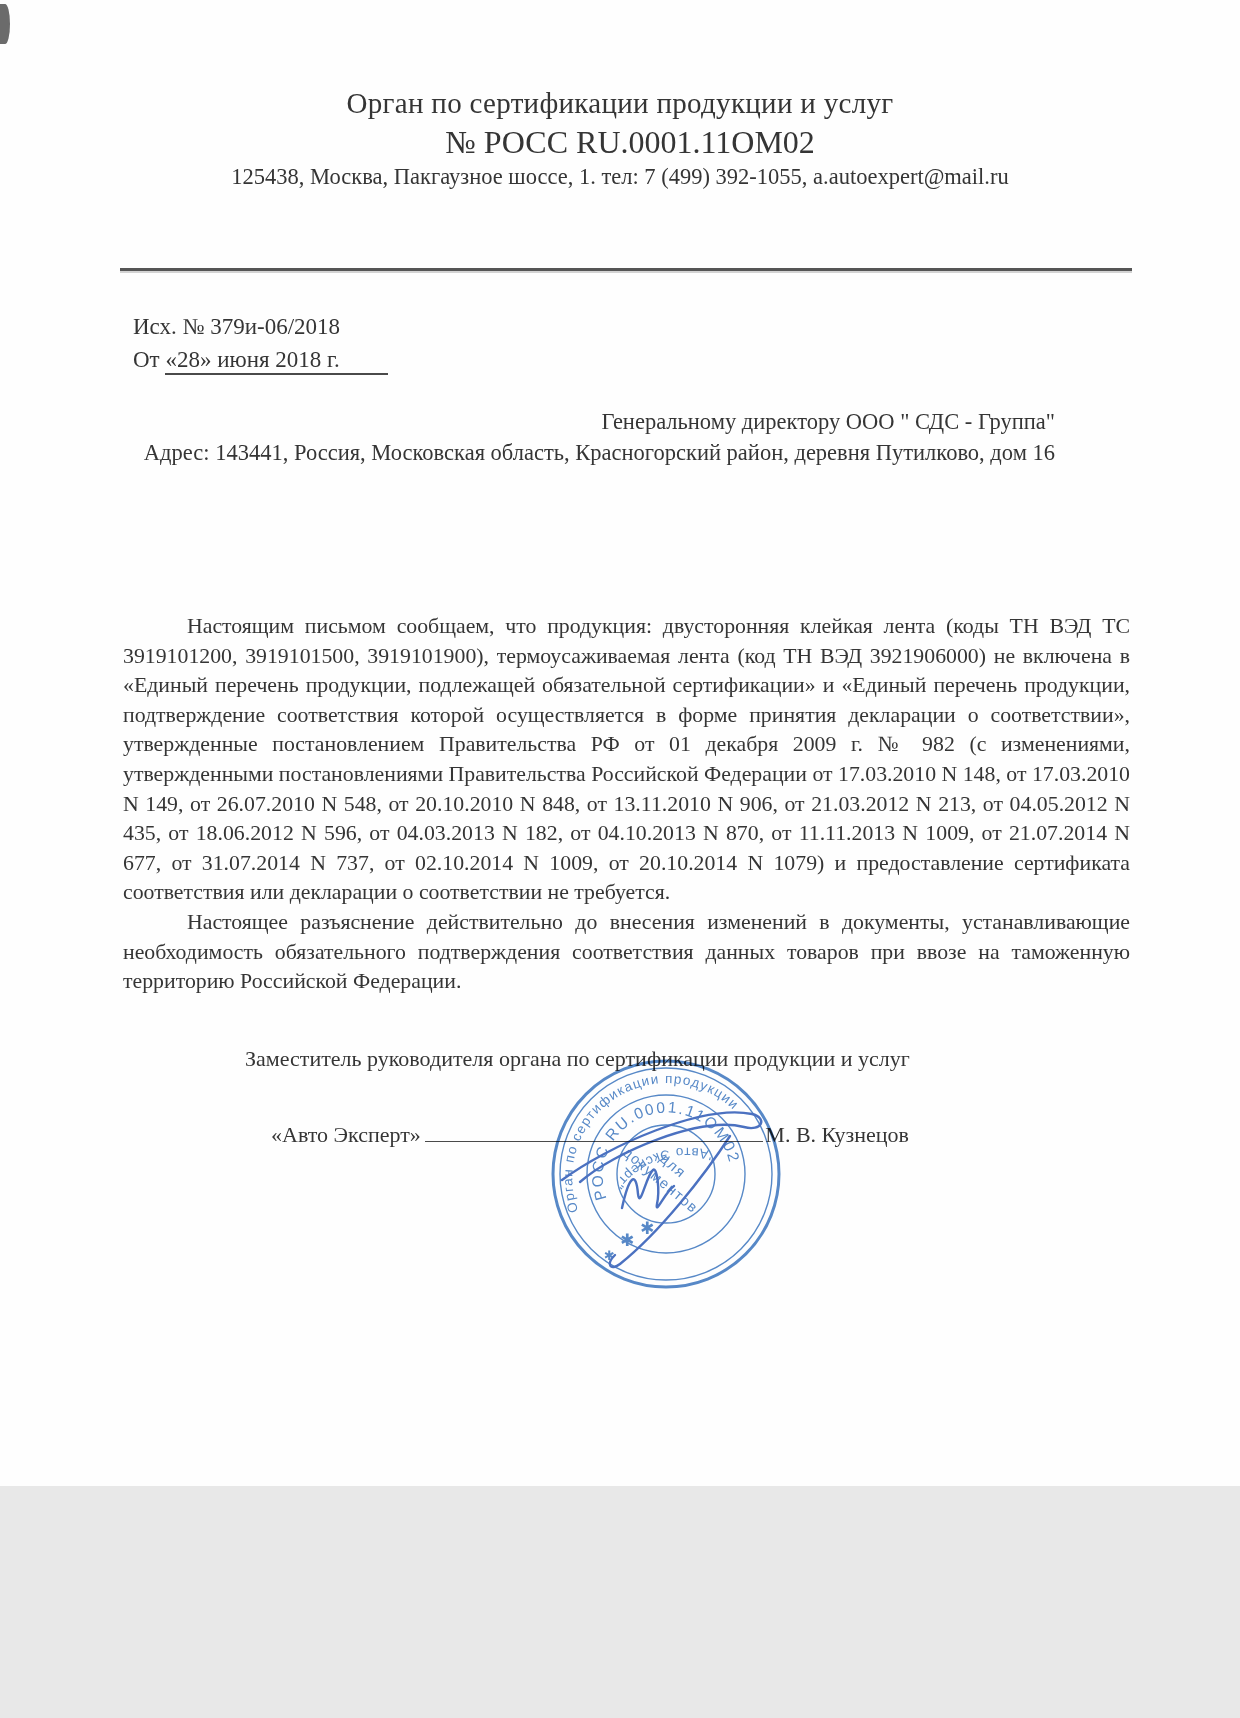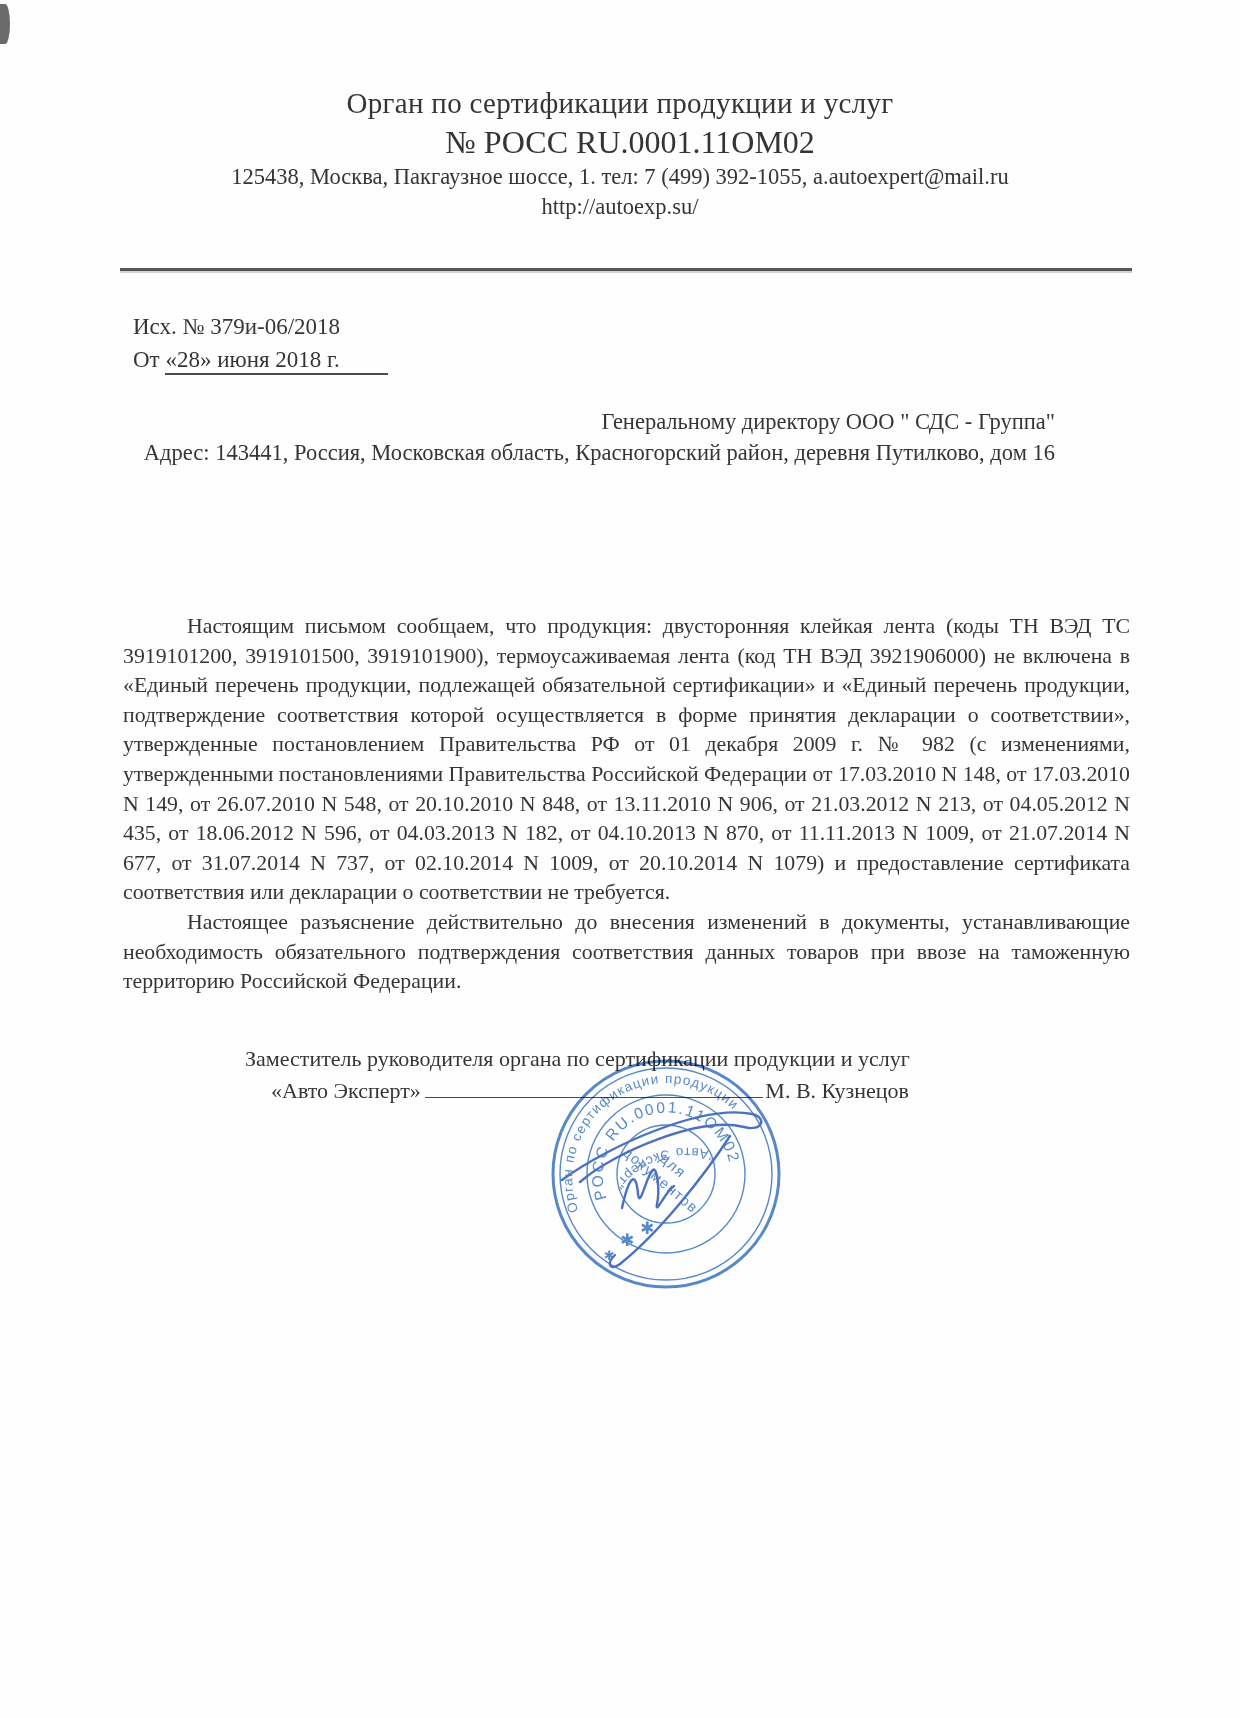--- a/index.html
+++ b/index.html
@@ -1,19 +1,19 @@
 <!DOCTYPE html>
 <html><head>
 <meta charset="utf-8">
 <style>
   * { margin:0; padding:0; box-sizing:border-box; }
   html,body { background:#e8e8e8; }
   .page {
     position:relative;
-    width:1240px; height:1718px;
+    width:1240px; height:1486px;
     margin:0 auto;
     background:#fefefe;
     font-family:"Liberation Serif", "DejaVu Serif", serif;
     color:#353535;
     overflow:hidden;
   }
   .scan-smudge {
     position:absolute; left:0; top:4px; width:10px; height:40px;
     background:#3a3a3a; border-radius:0 60% 60% 0; opacity:.75;
   }
@@ -48,42 +48,41 @@
     position:absolute; top:612px; left:123px; width:1007px;
     font-size:21.8px; line-height:29.6px; text-align:justify;
   }
   .body-text p { text-indent:64px; }
   
   .sig-block { position:absolute; top:1044px; left:245px; width:700px; font-size:22px; line-height:30px; }
   .sig-line1 { white-space:nowrap; }
   .sig-row { display:flex; align-items:baseline; width:664px; margin-top:2px; }
   .sig-org { padding-left:26px; white-space:nowrap; }
   .sig-rule { flex:1 1 auto; border-bottom:1.6px solid #4a4a4a; height:1em; margin:0 2px 3px 4px; min-width:60px; }
-  .sig-name { white-space:nowrap; }
+  .sig-name { white-space:nowrap;margin-top:44px; }
   
   .stamp {
     position:absolute; left:548px; top:1056px; width:236px; height:236px;
     mix-blend-mode:multiply; opacity:.93;
   }
   .stamp text, .stamp textPath {
     font-family:"Liberation Sans", "DejaVu Sans", sans-serif;
   }
 </style>
 </head>
 <body>
 
 <div class="page">
 
   <div class="scan-smudge"></div>
 
   <div class="letterhead">
     <div class="lh-line1">Орган по сертификации продукции и услуг</div>
     <div class="lh-line3">№ РОСС RU.0001.11ОМ02</div>
     <div class="lh-address">125438, Москва, Пакгаузное шоссе, 1. тел: 7 (499) 392-1055, a.autoexpert@mail.ru</div>
-    <div class="lh-site">http://autoexp.su/</div>
   </div>
 
   <div class="divider"></div>
 
   <div class="ref-block">
     <div>Исх. № 379и-06/2018</div>
     <div>
       <span>От</span>
       <span class="date-underlined">«28» июня 2018 г.</span>
     </div>

